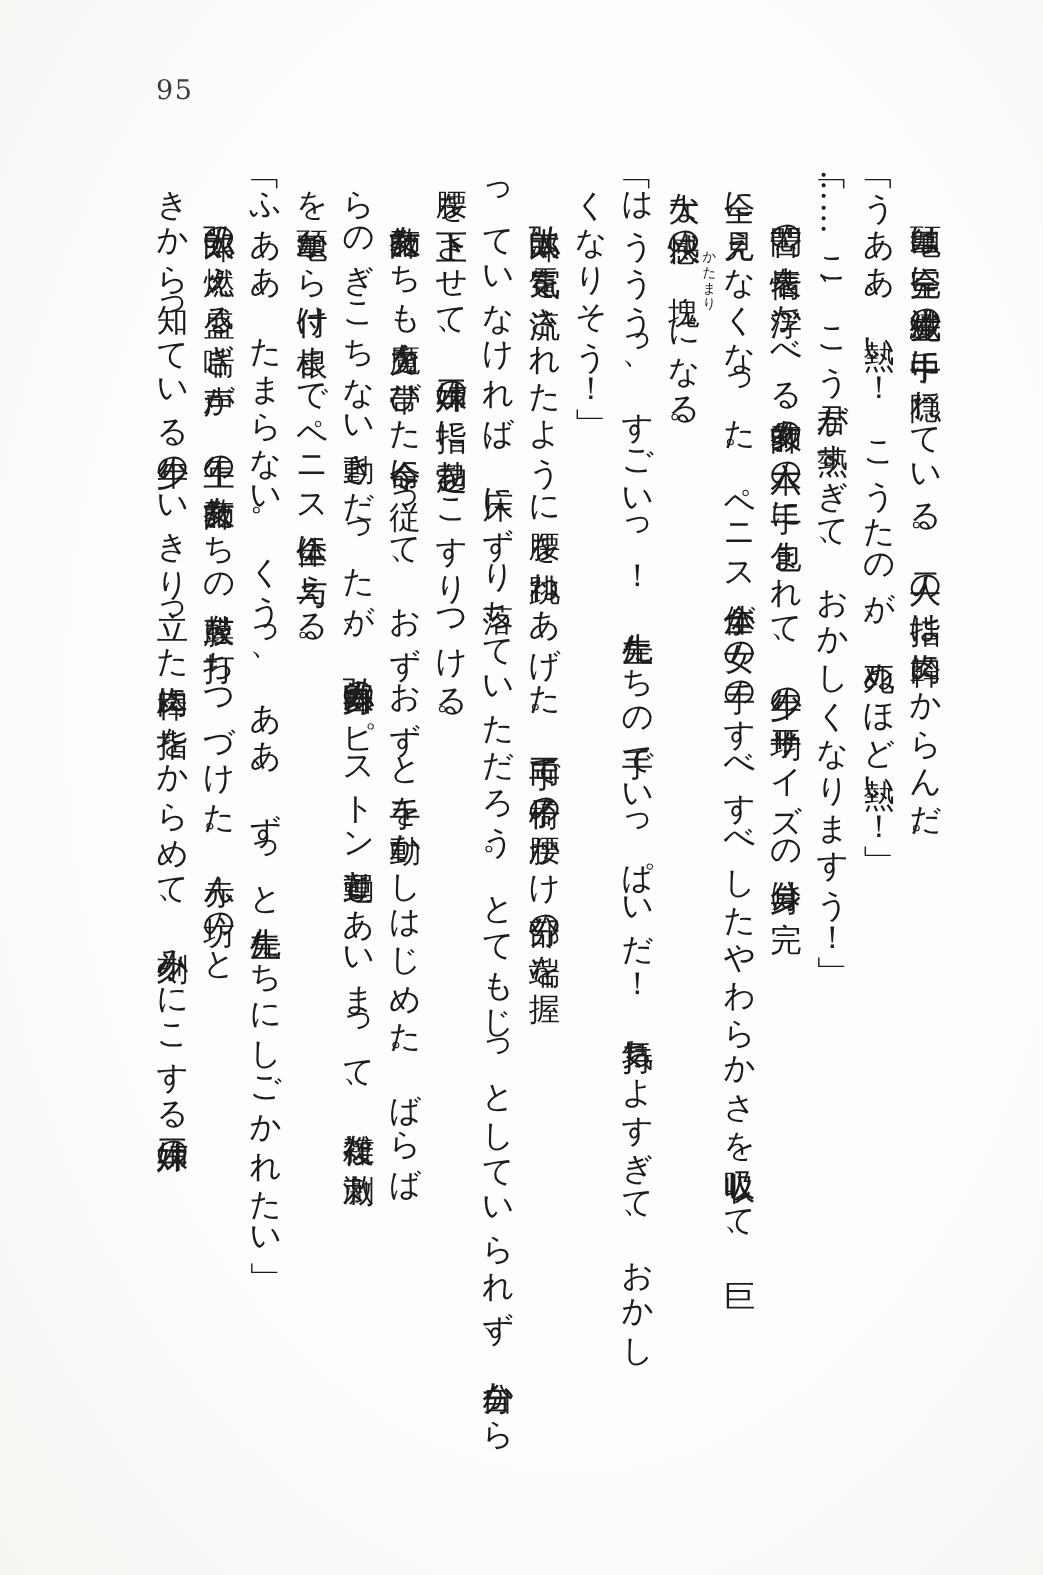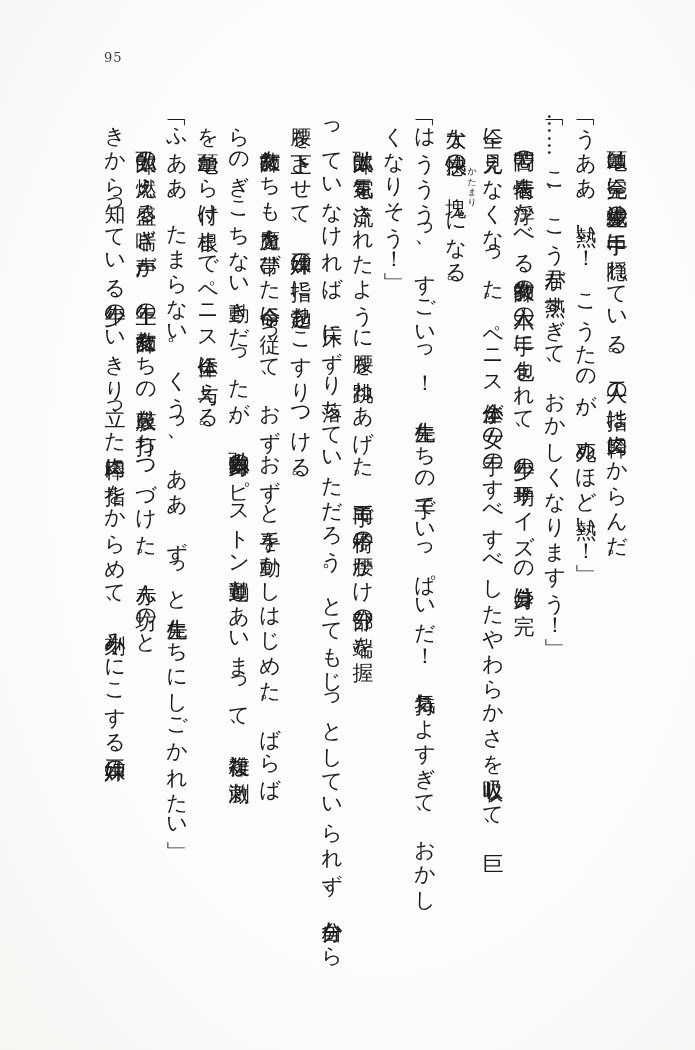--- a/index.html
+++ b/index.html
@@ -16,21 +16,21 @@
   .book-page {
     position: absolute;
     inset: 0;
     background: radial-gradient(ellipse at 55% 45%, #fdfdfc 60%, #f6f5f2 100%);
   }
   .page-number {
     position: absolute;
     left: 104px;
     top: 50px;
     font-family: "DejaVu Serif", "Liberation Serif", serif;
-    font-size: 13px;
+    font-size: 18px;
     color: #3b3b3b;
     letter-spacing: 1px;
   }
   .text-block {
     position: absolute;
     top: 112px;
     right: 63px;
     height: 845px;
     writing-mode: vertical-rl;
     text-orientation: mixed;

